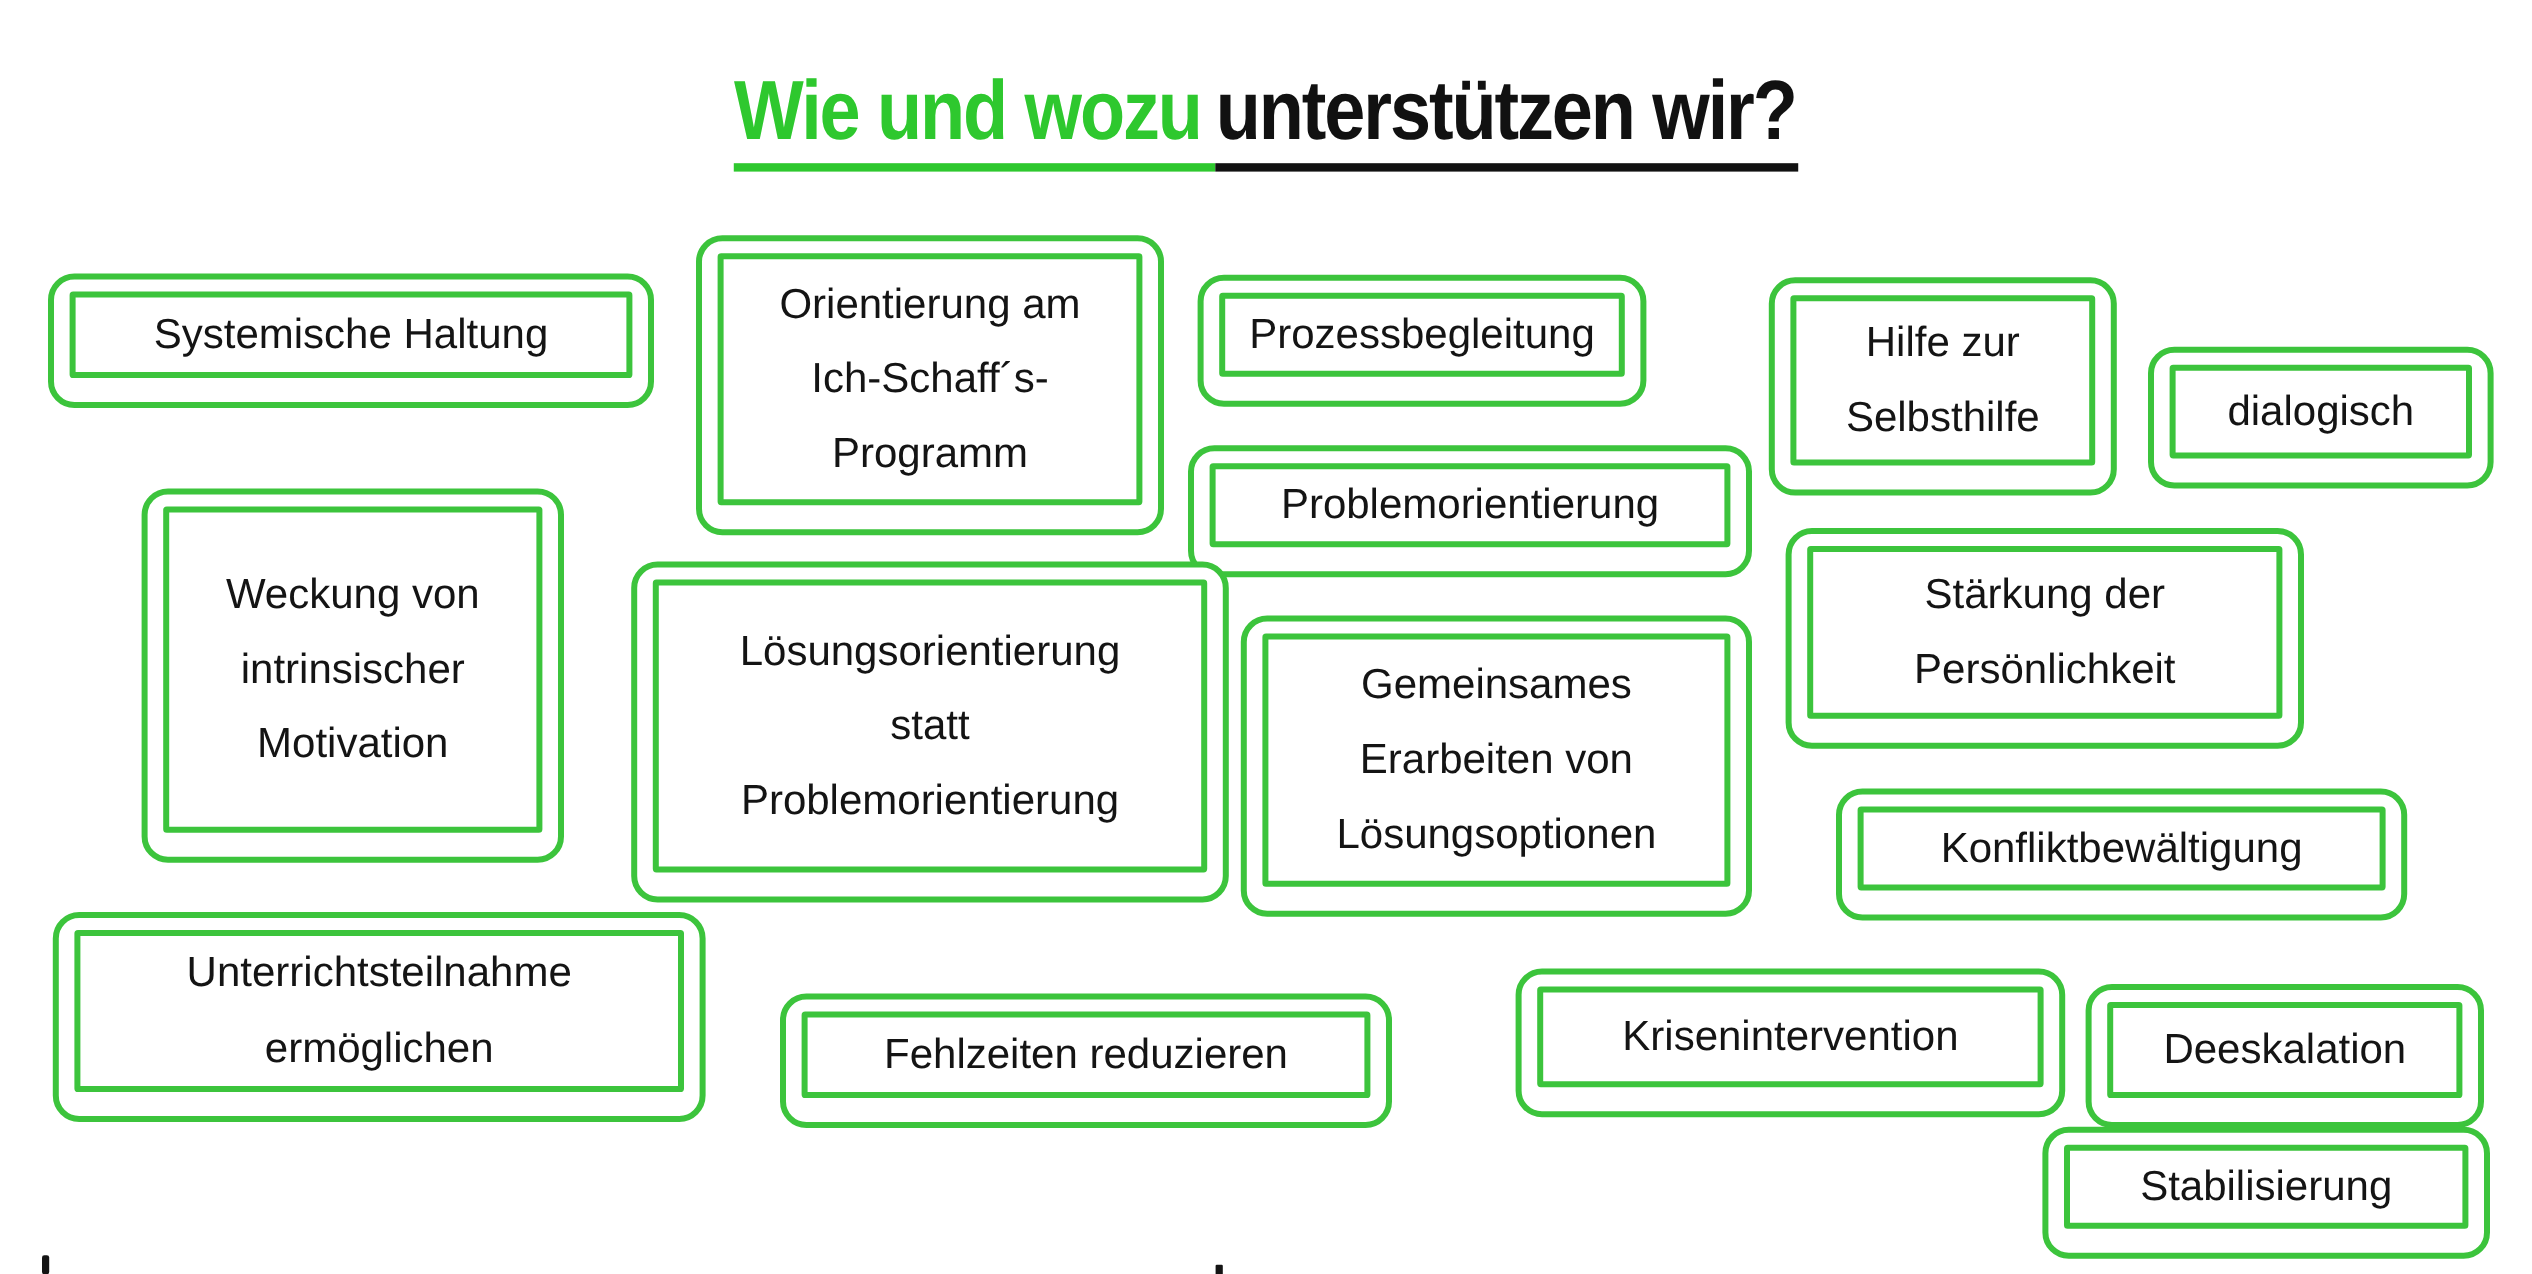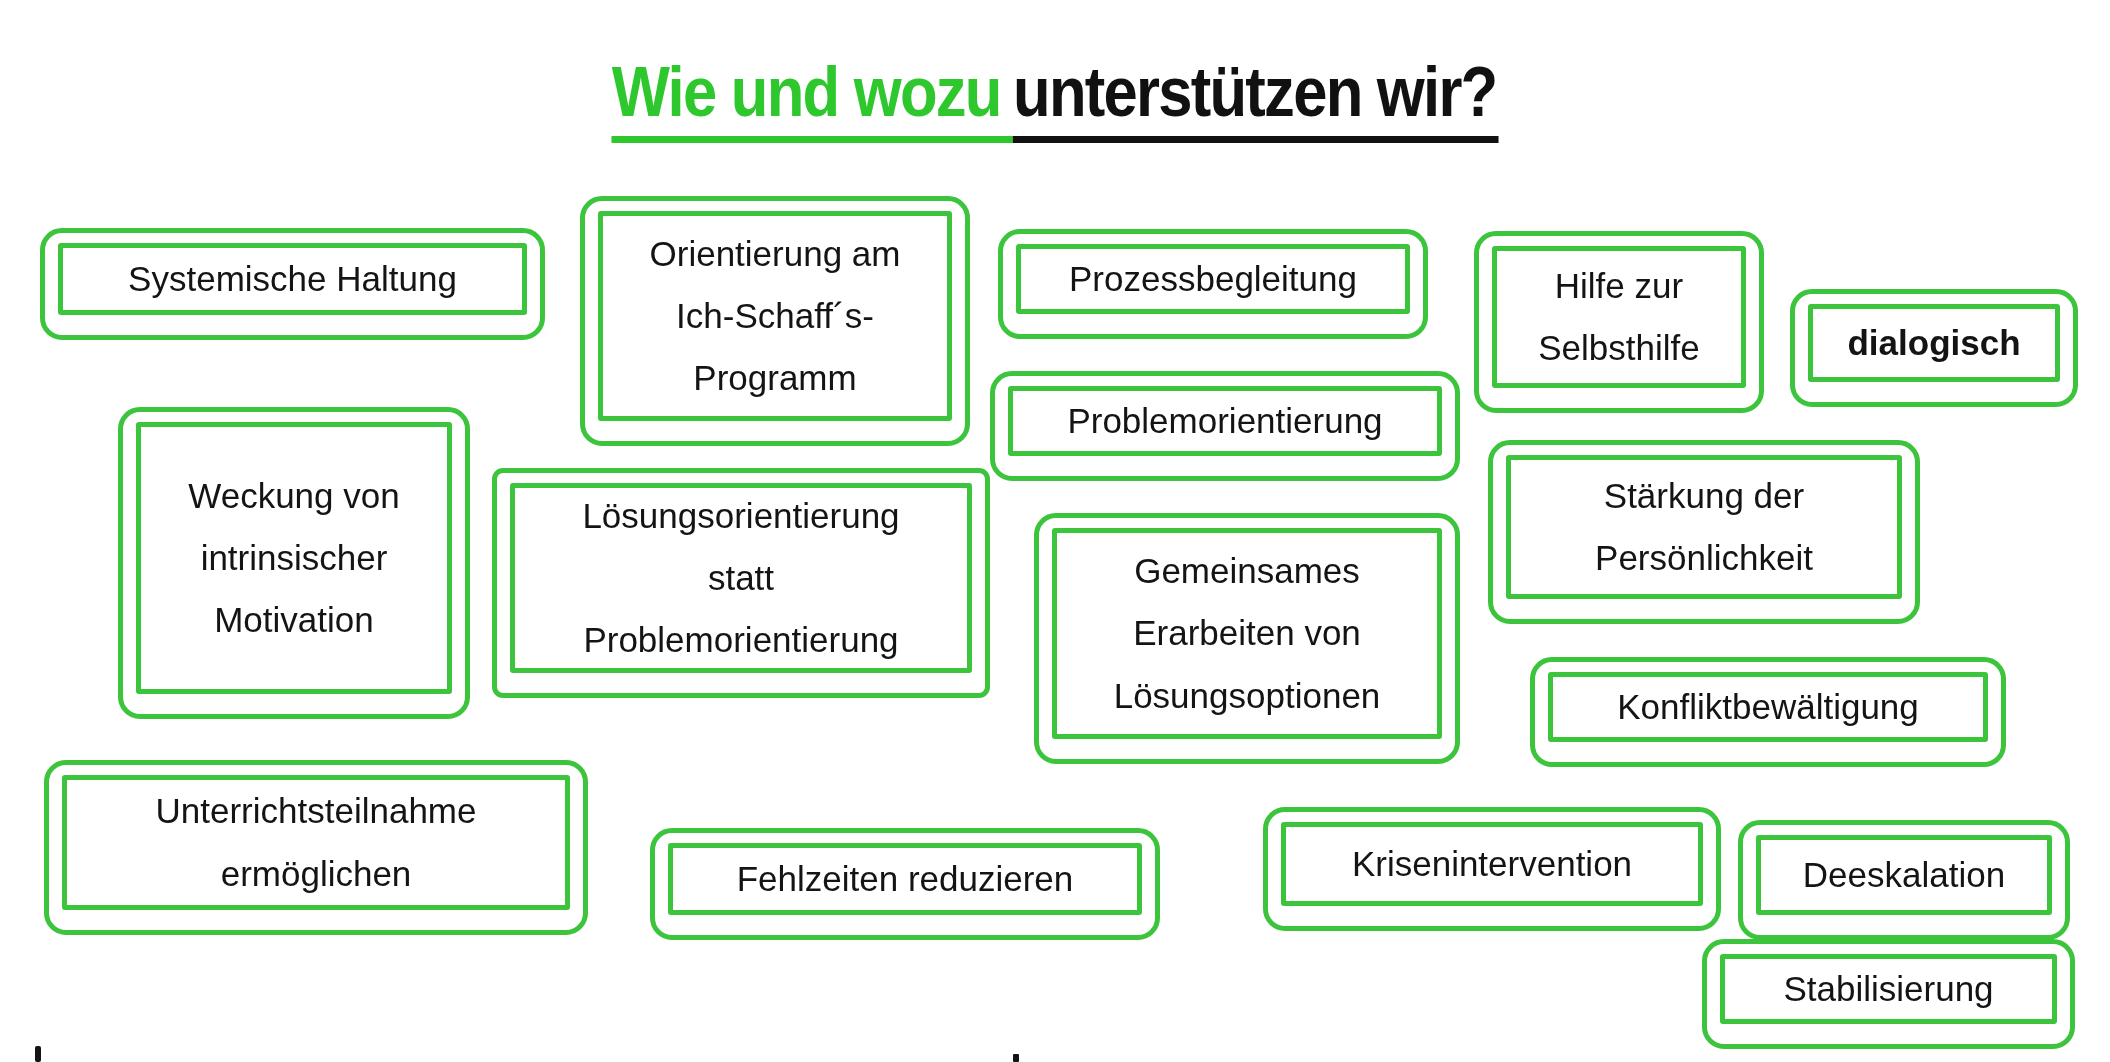--- a/index.html
+++ b/index.html
@@ -50,26 +50,26 @@
   }
   .box-label{
     white-space:pre-line;
     font-size:35px;
     line-height:1.78;
     color:#141414;
   }
   
   .b-systemische{left:40px;top:228px;width:505px;height:112px;padding-left:24px;}
   .b-orientierung{left:580px;top:196px;width:390px;height:250px;}
-  .b-prozess{left:998px;top:229px;width:430px;height:110px;}
+  .b-prozess{left:998px;top:229px;width:374px;height:110px;}
   .b-ziel{left:990px;top:371px;width:470px;height:110px;}
   .b-hilfe{left:1474px;top:231px;width:290px;height:182px;}
-  .b-dialogisch{left:1790px;top:289px;width:288px;height:118px;font-weight:bold;}
+  .b-dialogisch{left:1790px;top:289px;width:288px;height:118px;}
   .b-weckung{left:118px;top:407px;width:352px;height:312px;}
-  .b-loesung{left:492px;top:468px;width:498px;height:230px;border-radius:11px;}
+  .b-loesung{left:526px;top:468px;width:498px;height:284px;}
   .b-gemeinsames{left:1034px;top:513px;width:426px;height:251px;padding-left:36px;}
   .b-staerkung{left:1488px;top:440px;width:432px;height:184px;}
   .b-konflikt{left:1530px;top:657px;width:476px;height:110px;}
   .b-unterricht{left:44px;top:760px;width:544px;height:175px;}
   .b-fehlzeiten{left:650px;top:828px;width:510px;height:112px;}
   .b-krisen{left:1235px;top:807px;width:458px;height:124px;margin-left:28px;}
   .b-deeskalation{left:1738px;top:792px;width:332px;height:120px;margin-top:28px;}
   .b-stabilisierung{left:1702px;top:939px;width:373px;height:110px;}
   
   .frag{position:absolute;background:#141414;}

